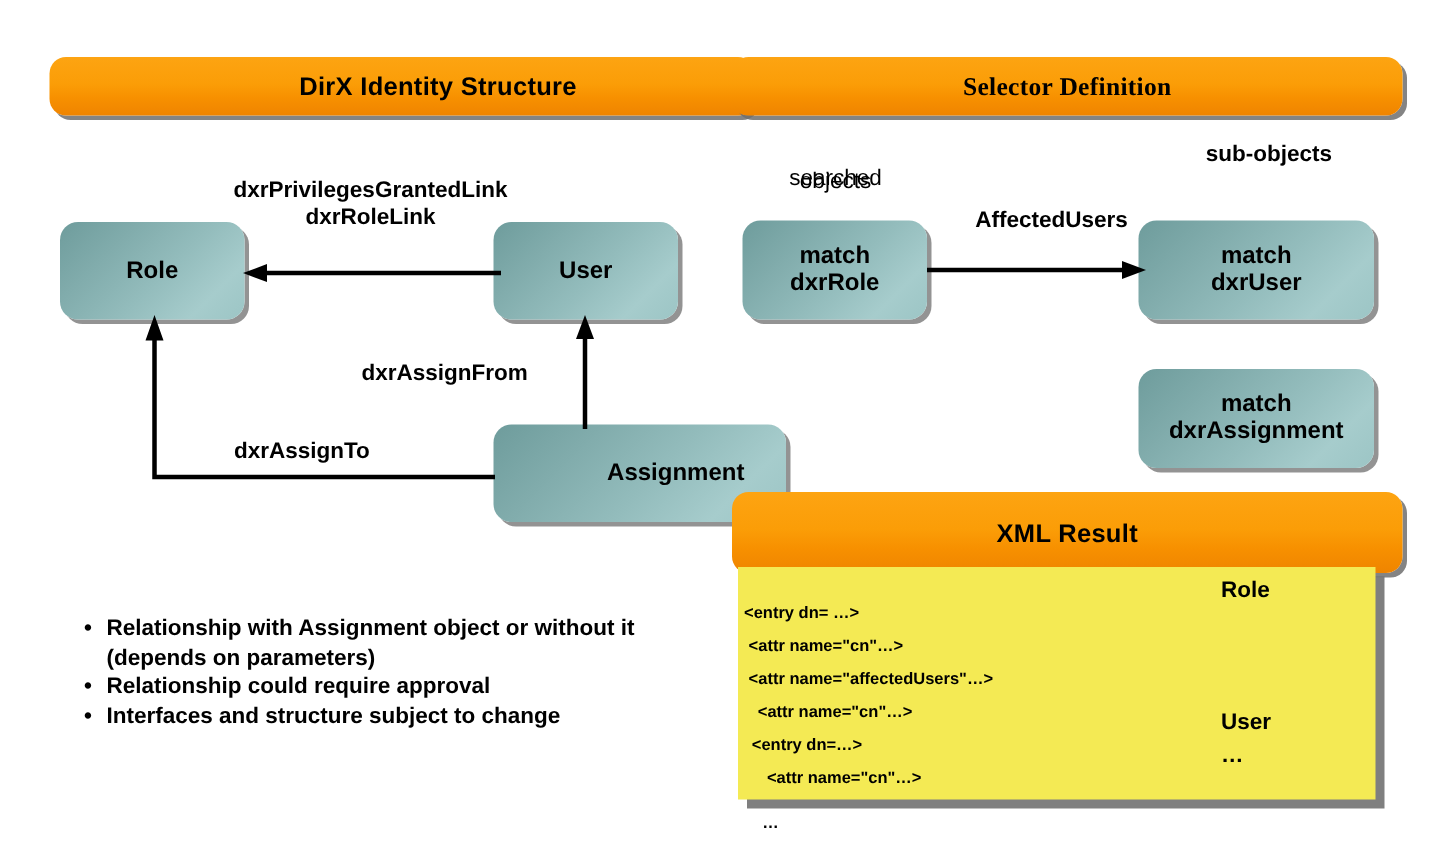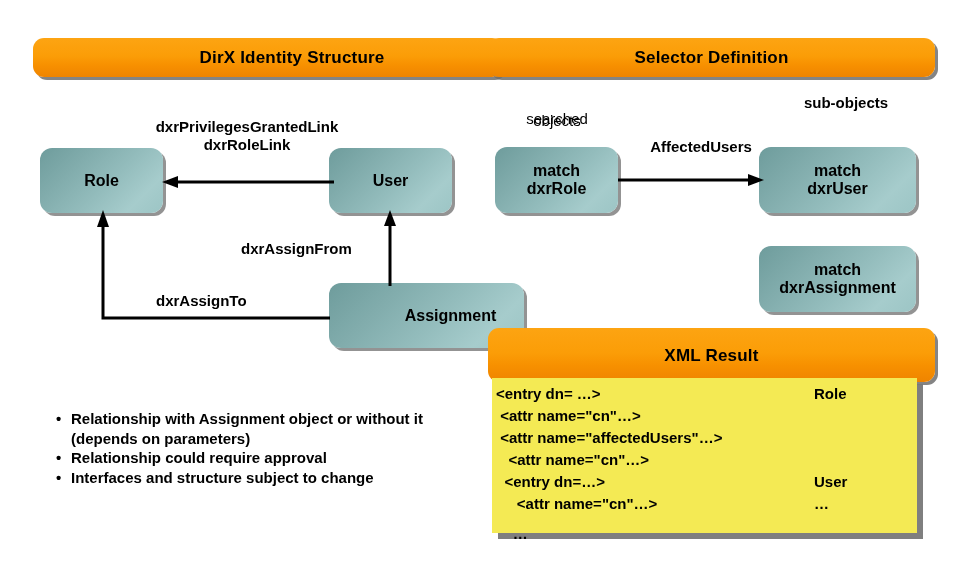--- a/index.html
+++ b/index.html
@@ -90,24 +90,25 @@
   
   .xmlpanel {
     position: absolute;
     background: #f4ea54;
     box-shadow: 6px 6px 0 rgba(120,120,120,0.95);
     overflow: visible;
   }
   .xmlline {
     position: absolute;
     font-weight: bold;
-    font-size: 15px;
+    font-size: 11px;
     line-height: 1;
     white-space: pre;
     color: #000;
+    margin-top: 18px;
   }
   .xmlnote {
     position: absolute;
     font-weight: bold;
     font-size: 15px;
     line-height: 1;
     color: #000;
   }
 </style>
 </head>
@@ -161,21 +162,21 @@
     <div class="bullet-row">
       <span class="bullet-dot">•</span>
       <span class="bullet-text">Relationship could require approval</span>
     </div>
     <div class="bullet-row">
       <span class="bullet-dot">•</span>
       <span class="bullet-text">Interfaces and structure subject to change</span>
     </div>
   </div>
 
-  <div class="banner" style="left:488px; top:38px; width:447px; height:39px;">
+  <div class="banner" style="left:488px; top:38px; width:447px; height:39px;font-family:Liberation Serif, serif;">
     <span class="banner-label">Selector Definition</span>
   </div>
 
   <div class="lbl reg center" style="left:497px; top:110px; width:120px;">searched</div>
   <div class="lbl reg center" style="left:497px; top:112px; width:120px;">objects</div>
 
   <div class="lbl center" style="left:776px; top:94px; width:140px;">sub-objects</div>
 
   <div class="lbl center" style="left:616px; top:138px; width:170px;">AffectedUsers</div>
 

